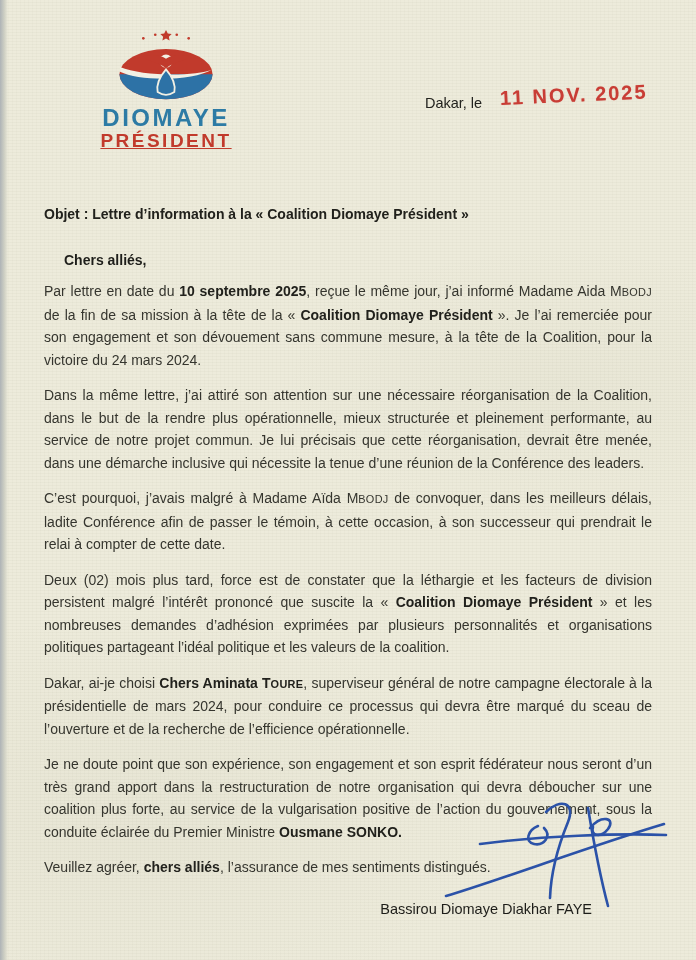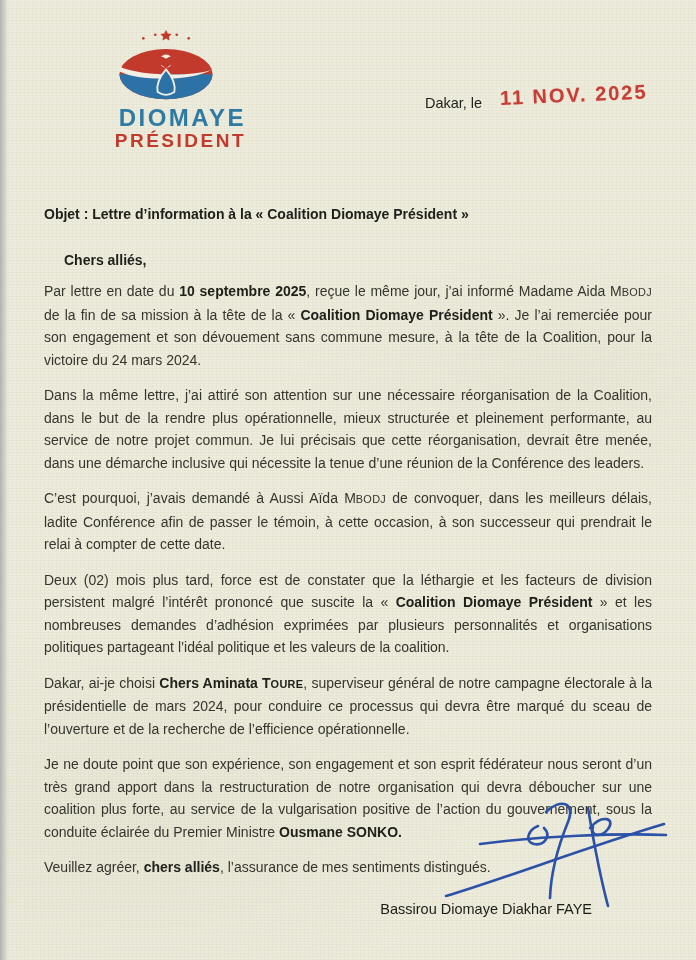--- a/index.html
+++ b/index.html
@@ -17,21 +17,21 @@
       repeating-linear-gradient(90deg, rgba(90,95,60,0.025) 0 1px, rgba(0,0,0,0) 1px 4px),
       radial-gradient(ellipse 500px 300px at 20% 85%, rgba(120,120,90,0.05), rgba(0,0,0,0) 70%),
       radial-gradient(ellipse 400px 200px at 80% 40%, rgba(120,120,90,0.04), rgba(0,0,0,0) 70%);
   }
   .edge-left{
     position:absolute;left:0;top:0;bottom:0;width:8px;
     background:linear-gradient(90deg,#aeb3b6,#cfd0c4 55%,rgba(207,208,196,0));
   }
   
   .logo{
-    position:absolute;left:86px;top:30px;width:160px;text-align:right;
+    position:absolute;left:86px;top:30px;width:160px;text-align:center;
   }
   .logo svg{display:block;margin:0 auto;}
   .logo-line1{
     font-weight:bold;font-size:24px;letter-spacing:2.5px;line-height:1.0;
     margin-top:2px;
   }
   .logo-line2{
     font-weight:bold;font-size:19px;letter-spacing:2.5px;line-height:1.15;
   }
   .dateline{
@@ -88,34 +88,34 @@
 
       <path d="M23 70 C55 86 145 86 177 66 C150 78 60 78 23 62 Z" fill="#f2f0e4"></path>
 
       <circle cx="100" cy="52" r="11" fill="#f2f0e4"></circle>
 
       <path d="M100 64 C84 52 70 54 62 44 C76 40 90 42 100 48 C110 42 124 40 138 44 C130 54 116 52 100 64 Z" fill="#c13a2c"></path>
 
       <path d="M100 66 C88 80 84 94 86 104 C95 110 105 110 114 104 C116 94 112 80 100 66 Z" fill="#2d72a6" stroke="#f2f0e4" stroke-width="3"></path>
     </svg>
     <div class="logo-line1" style="color: rgb(45, 123, 165);">DIOMAYE</div>
-    <div class="logo-line2" style="color: rgb(193, 58, 44);">PRÉSIDENT</div>
+    <div class="logo-line2" style="color: rgb(193, 58, 44); text-decoration: underline;">PRÉSIDENT</div>
   </div>
 
   <div class="dateline">
     <span>Dakar, le</span>
     <span class="stamp" style="color: rgb(198, 47, 40);">11 NOV. 2025</span>
   </div>
 
   <div class="body-text">
     <p class="objet"><span class="b">Objet : Lettre d’information à la « Coalition Diomaye Président »</span></p>
     <p class="salutation">Chers alliés,</p>
     <p><span>Par lettre en date du </span><span class="b">10 septembre 2025</span><span>, reçue le même jour, j’ai informé Madame Aida </span><span><span>M</span><span class="scr">BODJ</span></span><span> de la fin de sa mission à la tête de la « </span><span class="b">Coalition Diomaye Président</span><span> ». Je l’ai remerciée pour son engagement et son dévouement sans commune mesure, à la tête de la Coalition, pour la victoire du 24 mars 2024.</span></p>
     <p><span>Dans la même lettre, j’ai attiré son attention sur une nécessaire réorganisation de la Coalition, dans le but de la rendre plus opérationnelle, mieux structurée et pleinement performante, au service de notre projet commun. Je lui précisais que cette réorganisation, devrait être menée, dans une démarche inclusive qui nécessite la tenue d’une réunion de la Conférence des leaders.</span></p>
-    <p><span>C’est pourquoi, j’avais demandé à Aussi Aïda </span><span><span>M</span><span class="scr">BODJ</span></span><span> de convoquer, dans les meilleurs délais, ladite Conférence afin de passer le témoin, à cette occasion, à son successeur qui prendrait le relai à compter de cette date.</span></p>
+    <p><span>C’est pourquoi, j’avais malgré à Madame Aïda </span><span><span>M</span><span class="scr">BODJ</span></span><span> de convoquer, dans les meilleurs délais, ladite Conférence afin de passer le témoin, à cette occasion, à son successeur qui prendrait le relai à compter de cette date.</span></p>
     <p><span>Deux (02) mois plus tard, force est de constater que la léthargie et les facteurs de division persistent malgré l’intérêt prononcé que suscite la « </span><span class="b">Coalition Diomaye Président</span><span> » et les nombreuses demandes d’adhésion exprimées par plusieurs personnalités et organisations politiques partageant l’idéal politique et les valeurs de la coalition.</span></p>
     <p><span>Dakar, ai-je choisi </span><span class="b">Chers Aminata </span><span class="b"><span>T</span><span class="scr">OURE</span></span><span>, superviseur général de notre campagne électorale à la présidentielle de mars 2024, pour conduire ce processus qui devra être marqué du sceau de l’ouverture et de la recherche de l’efficience opérationnelle.</span></p>
     <p><span>Je ne doute point que son expérience, son engagement et son esprit fédérateur nous seront d’un très grand apport dans la restructuration de notre organisation qui devra déboucher sur une coalition plus forte, au service de la vulgarisation positive de l’action du gouvernement, sous la conduite éclairée du Premier Ministre </span><span class="b">Ousmane SONKO.</span></p>
     <p class="closing"><span>Veuillez agréer, </span><span class="b">chers alliés</span><span>, l’assurance de mes sentiments distingués.</span></p>
   </div>
 
   <svg class="signature" viewBox="0 0 230 115">
     <g fill="none" stroke="#2b52a8" stroke-width="2.6" stroke-linecap="round">
       <path d="M6 100 C60 84 150 50 224 28"></path>
       <path d="M40 48 C100 40 180 37 226 39"></path>

